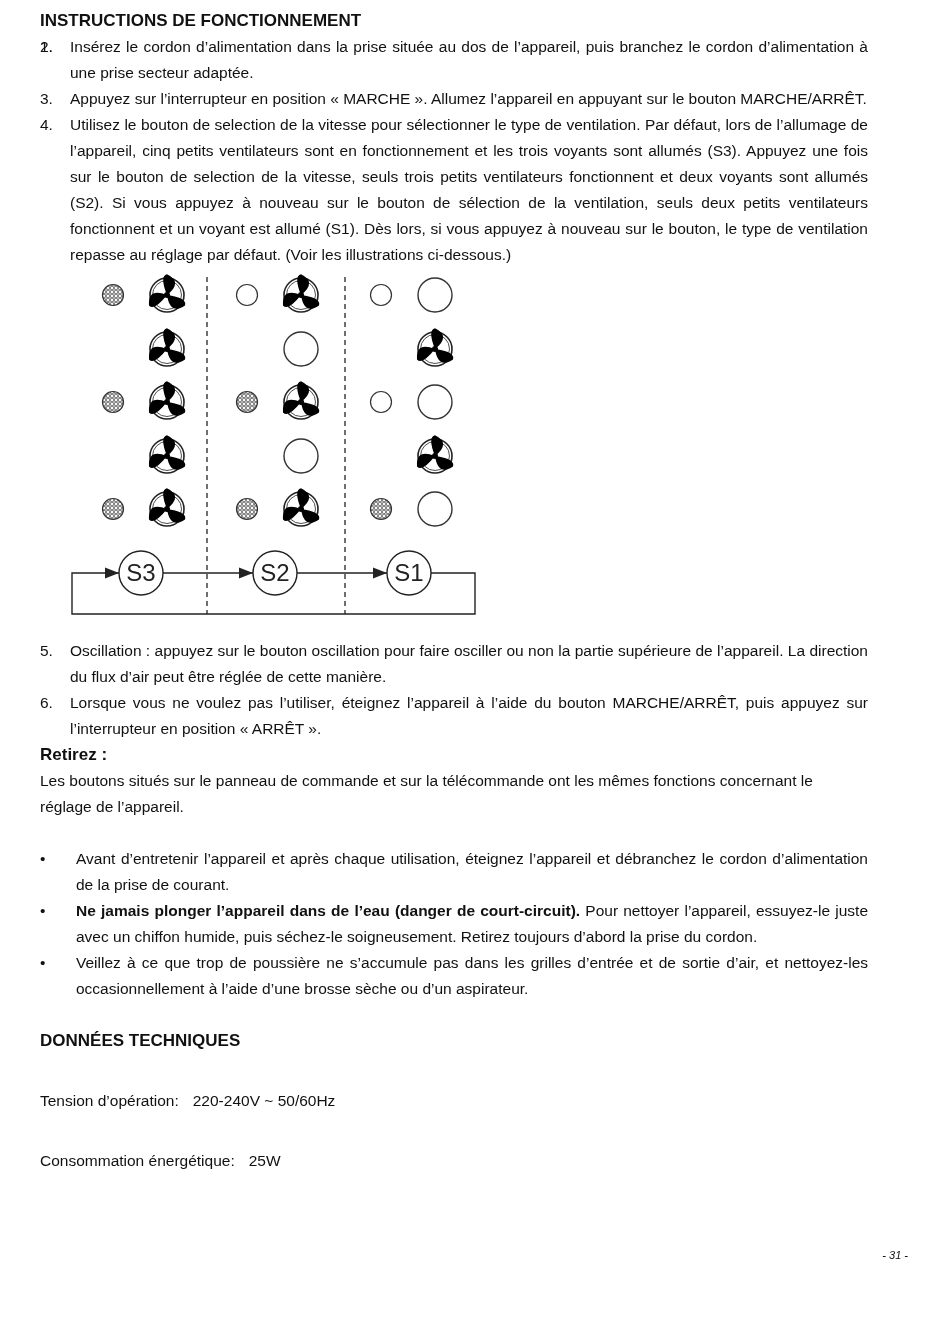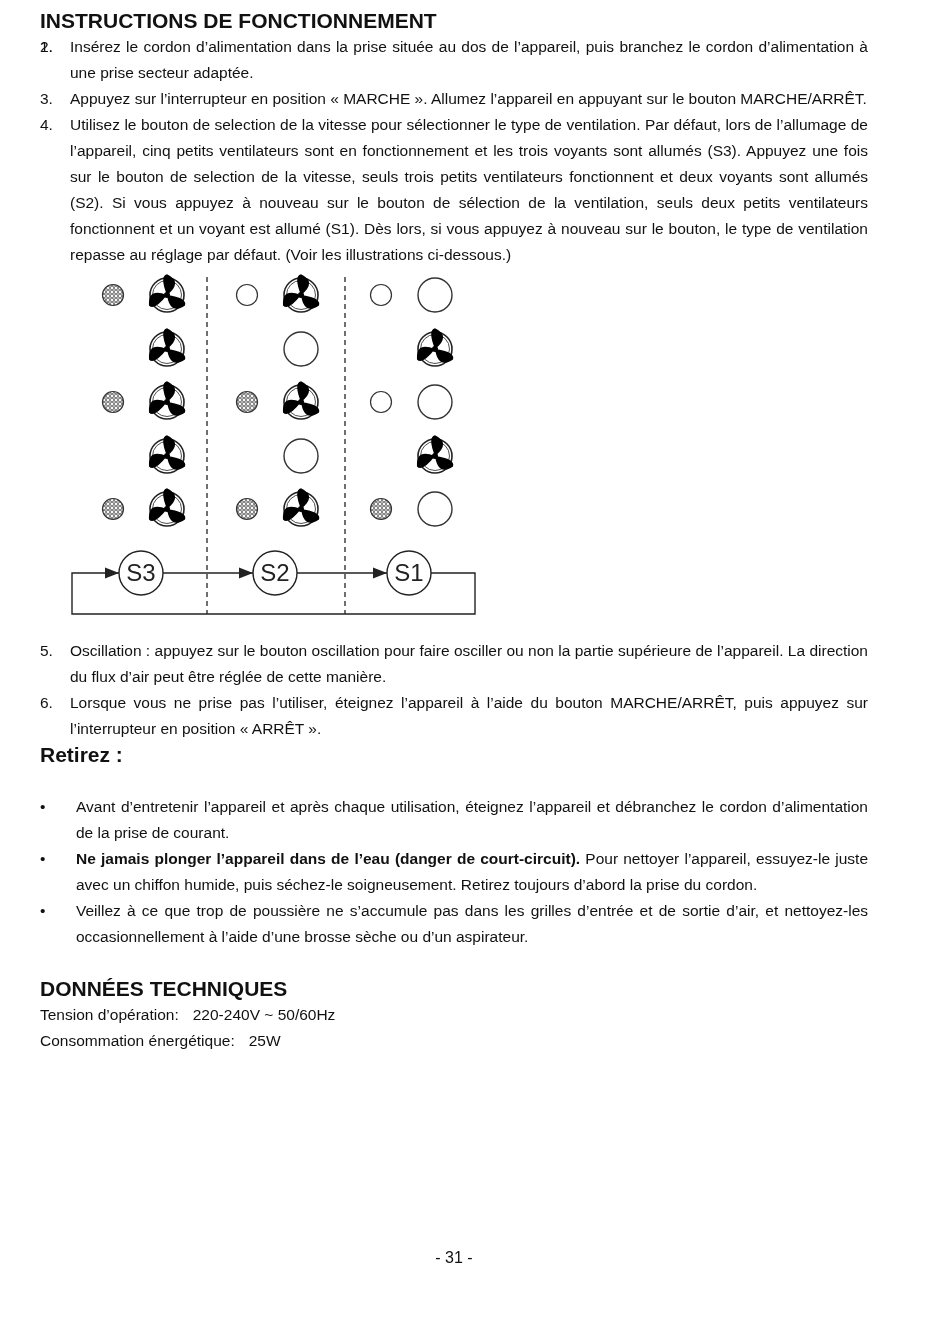--- a/index.html
+++ b/index.html
@@ -1,33 +1,33 @@
 <!DOCTYPE html>
 <html><head>
 <meta charset="utf-8">
 <style>
   html, body { margin:0; padding:0; background:#ffffff; }
   body { width:950px; height:1338px; position:relative; overflow:hidden;
          font-family:"Liberation Sans", sans-serif; color:#111; }
   .page { position:absolute; left:40px; top:8px; width:828px; font-size:15.5px; line-height:26px; }
-  .h { font-weight:bold; font-size:21px; }
+  .h { font-weight:bold; font-size:17px; }
   ol.steps { list-style:none; margin:0; padding:0; }
   ol.steps li { position:relative; padding-left:30px; text-align:justify; }
   ol.steps li .num { position:absolute; left:0; top:0; }
   ul.bul { list-style:none; margin:0; padding:0; }
   ul.bul li { position:relative; padding-left:36px; text-align:justify; }
   ul.bul li .dot { position:absolute; left:0; top:0; }
   .b { font-weight:bold; }
   .gap { height:26px; }
   .diagram { position:relative; width:828px; height:370px; }
   .diagram svg { position:absolute; left:0; top:0; }
-  .spec-row { display:flex; }
+  .spec-row { display:flex;margin-top:34px; }
   .spec-row .lbl { white-space:pre; }
   .spec-row .val { margin-left:14px; }
-  .pagenum { position:absolute; left:0; width:908px; top:1249px; text-align:center; font-size:16px; }
+  .pagenum { position:absolute; left:0; width:908px; top:1249px; text-align:right; font-size:11px;font-style:italic; }
 </style>
 </head>
 <body>
 
 <div class="page">
   <div class="h">INSTRUCTIONS DE FONCTIONNEMENT</div>
   <ol class="steps">
     <li><span class="num">1.</span></li>
     <li><span class="num">2.</span><span>Insérez le cordon d’alimentation dans la prise située au dos de l’appareil, puis branchez le cordon d’alimentation à une prise secteur adaptée.</span></li>
     <li><span class="num">3.</span><span>Appuyez sur l’interrupteur en position « MARCHE ». Allumez l’appareil en appuyant sur le bouton MARCHE/ARRÊT.</span></li>
@@ -130,23 +130,24 @@
           <circle cx="235" cy="305" r="22" fill="#fff" stroke="#222" stroke-width="1.4"></circle>
           <text x="235" y="313" text-anchor="middle" font-size="24" font-family="Liberation Sans, sans-serif" fill="#222">S2</text>
           <circle cx="369" cy="305" r="22" fill="#fff" stroke="#222" stroke-width="1.4"></circle>
           <text x="369" y="313" text-anchor="middle" font-size="24" font-family="Liberation Sans, sans-serif" fill="#222">S1</text>
         </g>
     </svg>
   </div>
 
   <ol class="steps">
     <li><span class="num">5.</span><span>Oscillation : appuyez sur le bouton oscillation pour faire osciller ou non la partie supérieure de l’appareil. La direction du flux d’air peut être réglée de cette manière.</span></li>
-    <li><span class="num">6.</span><span>Lorsque vous ne prise pas l’utiliser, éteignez l’appareil à l’aide du bouton MARCHE/ARRÊT, puis appuyez sur l’interrupteur en position « ARRÊT ».</span></li>
+    <li><span class="num">6.</span><span>Lorsque vous ne voulez pas l’utiliser, éteignez l’appareil à l’aide du bouton MARCHE/ARRÊT, puis appuyez sur l’interrupteur en position « ARRÊT ».</span></li>
   </ol>
   <div class="h">Retirez :</div>
+  <div>Les boutons situés sur le panneau de commande et sur la télécommande ont les mêmes fonctions concernant le réglage de l’appareil.</div>
   <div class="gap"></div>
 
   <ul class="bul">
     <li><span class="dot">•</span><span class="b"></span><span>Avant d’entretenir l’appareil et après chaque utilisation, éteignez l’appareil et débranchez le cordon d’alimentation de la prise de courant.</span></li>
     <li><span class="dot">•</span><span class="b">Ne jamais plonger l’appareil dans de l’eau (danger de court-circuit).</span><span> Pour nettoyer l’appareil, essuyez-le juste avec un chiffon humide, puis séchez-le soigneusement. Retirez toujours d’abord la prise du cordon.</span></li>
     <li><span class="dot">•</span><span class="b"></span><span>Veillez à ce que trop de poussière ne s’accumule pas dans les grilles d’entrée et de sortie d’air, et nettoyez-les occasionnellement à l’aide d’une brosse sèche ou d’un aspirateur.</span></li>
   </ul>
   <div class="gap"></div>
 
   <div class="h">DONNÉES TECHNIQUES</div>

